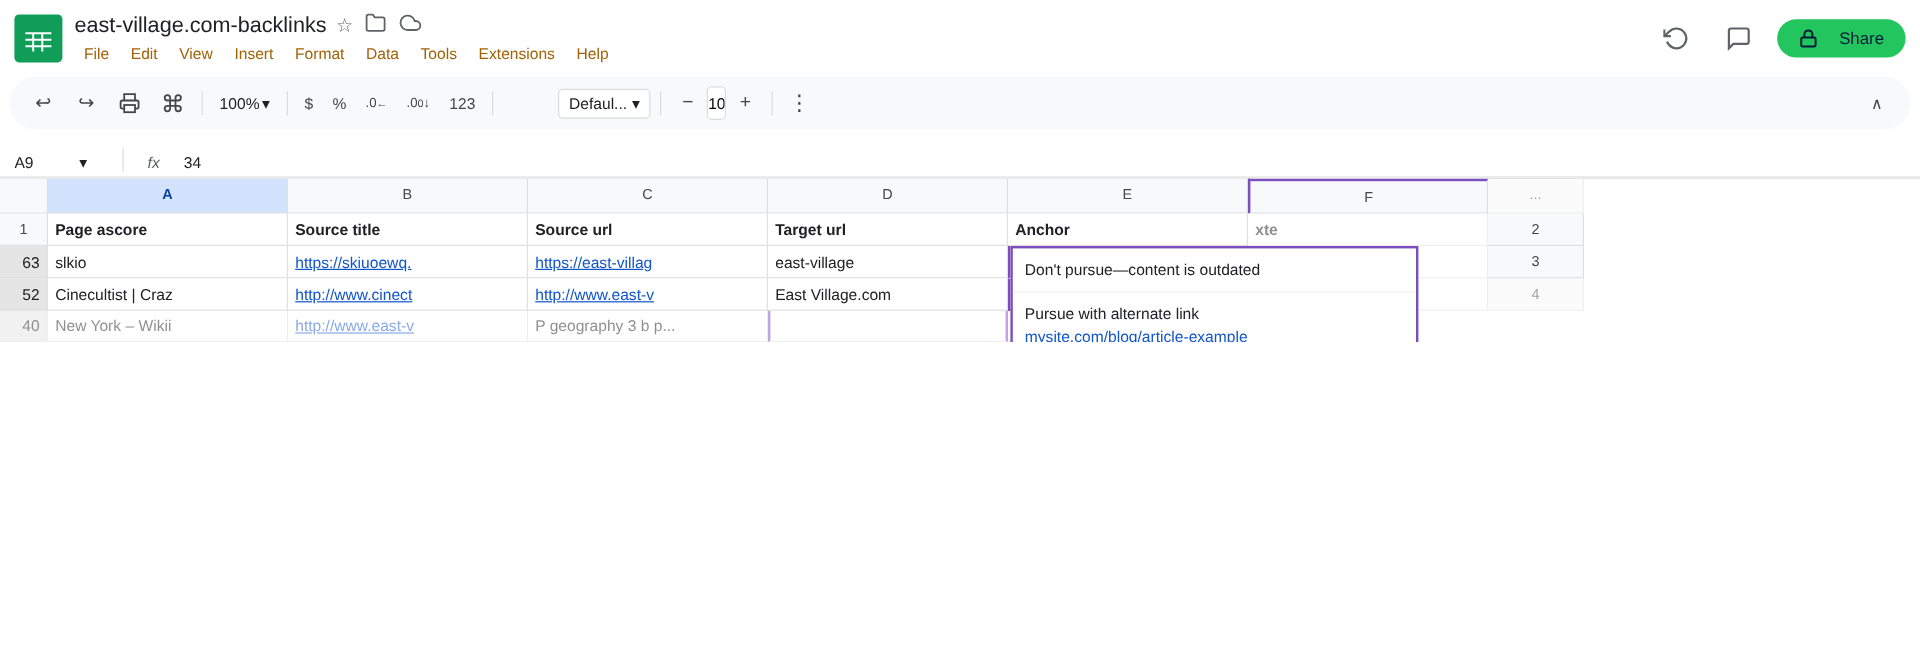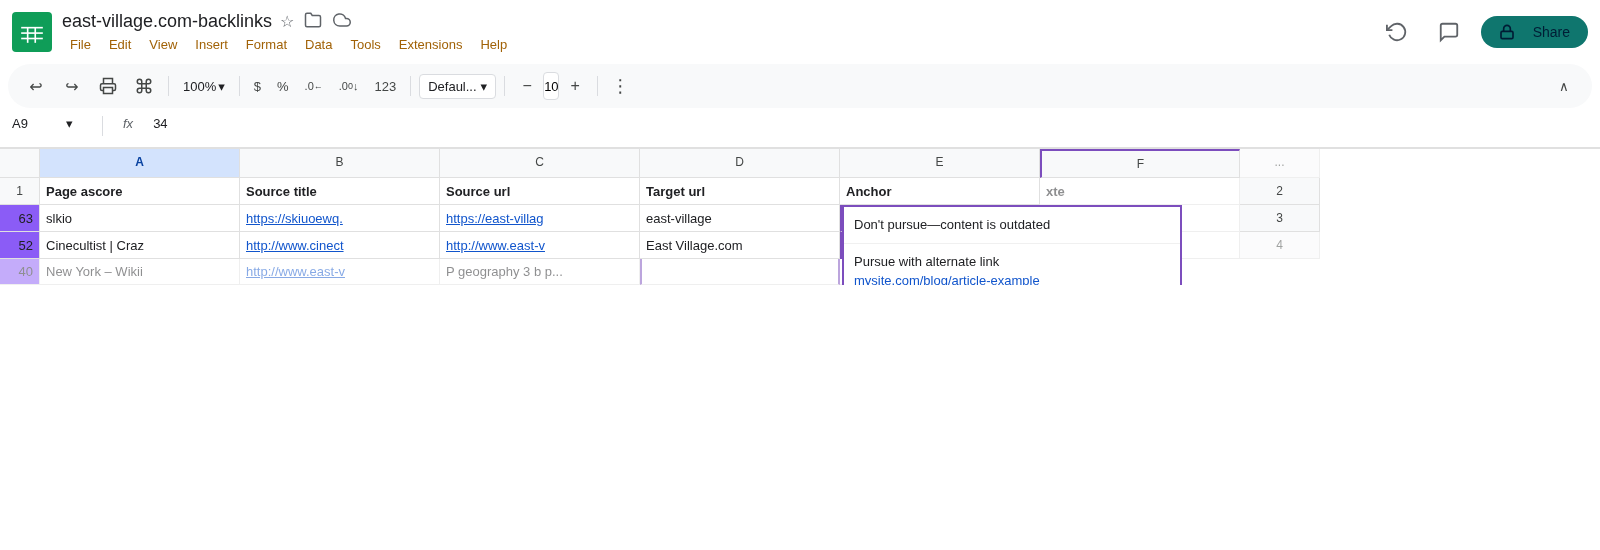--- a/index.html
+++ b/index.html
@@ -25,21 +25,21 @@
     .title-area { display: flex; flex-direction: column; gap: 2px; flex: 1; }
     .title-row { display: flex; align-items: center; gap: 8px; }
     .doc-title { font-size: 18px; font-weight: 400; color: #202124; }
     .title-icons { display: flex; gap: 10px; align-items: center; }
     .title-icon { color: #5f6368; cursor: pointer; font-size: 16px; }
     .menu-row { display: flex; gap: 2px; }
     .menu-item { font-size: 13px; color: #a16207; padding: 2px 8px; cursor: pointer; border-radius: 4px; }
     .top-right { display: flex; align-items: center; gap: 12px; margin-left: auto; }
     .icon-btn { width: 40px; height: 40px; display: flex; align-items: center; justify-content: center; border-radius: 50%; cursor: pointer; color: #5f6368; font-size: 20px; }
     .share-btn {
-      background: #0f766e;
+      background: #22c55e;
       border: none;
       border-radius: 20px;
       padding: 8px 18px;
       font-size: 14px;
       font-weight: 500;
       cursor: pointer;
       display: flex; align-items: center; gap: 18px;
       color: #001d35;
     }
 
@@ -83,20 +83,21 @@
       font-weight: 500;
     }
     .font-selector {
       display: flex; align-items: center; gap: 4px;
       padding: 4px 8px;
       border-radius: 4px;
       cursor: pointer;
       font-size: 13px;
       border: 1px solid #dadce0;
       background: #fff;
+      margin-left: 46px;
     }
     .font-size-area {
       display: flex; align-items: center; gap: 2px;
     }
     .font-size-btn {
       width: 28px; height: 28px;
       display: flex; align-items: center; justify-content: center;
       border: none; background: transparent;
       cursor: pointer; border-radius: 4px;
       font-size: 16px; color: #444746;
@@ -121,21 +122,21 @@
       width: 32px; height: 32px;
       display: flex; align-items: center; justify-content: center;
       border: none; background: transparent;
       cursor: pointer; border-radius: 4px;
       color: #444746;
     }
 
     
     .formula-bar {
       display: flex;
-      align-items: flex-start;
+      align-items: flex-end;
       padding: 4px 12px;
       height: 36px;
       border-bottom: 1px solid #e0e0e0;
       gap: 20px;
     }
     .cell-ref {
       display: flex; align-items: center; gap: 4px;
       font-size: 13px;
       min-width: 70px;
     }
@@ -200,21 +201,21 @@
       border-right: 1px solid #e0e0e0;
       border-bottom: 1px solid #e0e0e0;
       padding: 5px 6px;
       overflow: hidden;
       white-space: nowrap;
       min-height: 26px;
       display: flex;
       align-items: center;
     }
     .cell.selected-col {
-      background: #8b5cf6;
+      background: #e5e5e5;
     }
     .cell.header-cell {
       font-weight: 700;
       background: #fff;
     }
     .cell.number { justify-content: flex-end; }
     .cell a { color: #1155cc; text-decoration: underline; cursor: pointer; }
 
     
     .note-popup {

